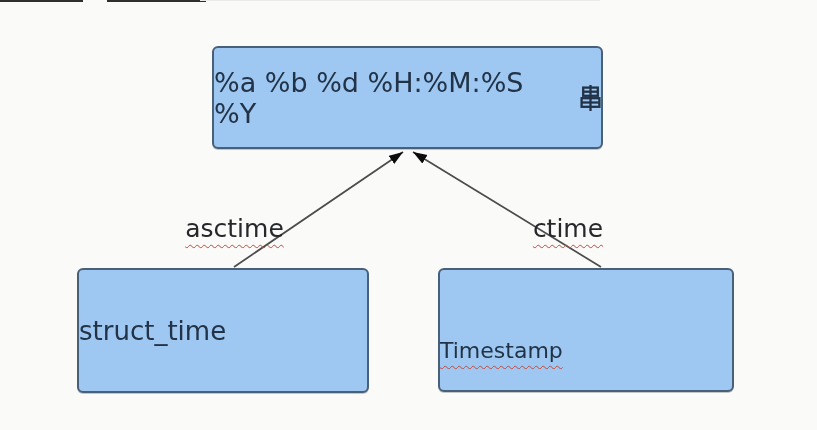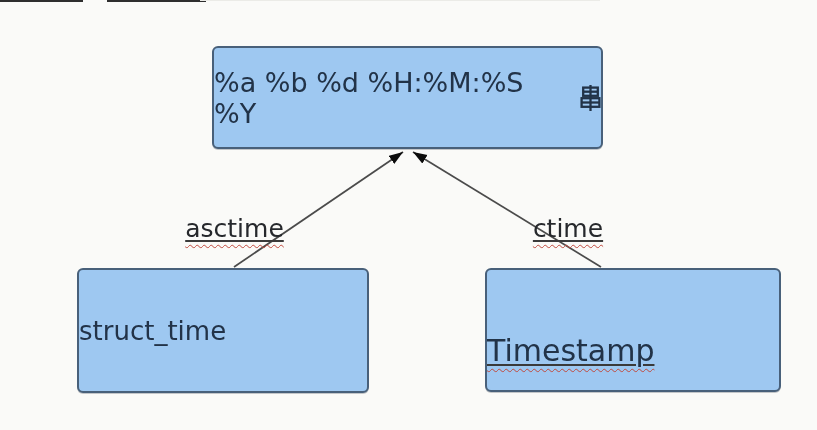--- a/index.html
+++ b/index.html
@@ -58,39 +58,38 @@
     gap: 7px;
   }
   .node-left {
     left: 77px;
     top: 268px;
     width: 292px;
     height: 125px;
     font-size: 26px;
   }
   .node-right {
-    left: 485px;
+    left: 438px;
     top: 268px;
     width: 296px;
     height: 124px;
-    font-size: 30px;
+    font-size: 22px;
   }
   .edge-label {
     position: absolute;
     height: 34px;
     display: flex;
     align-items: center;
     justify-content: center;
     font-size: 25px;
     color: #26282c;
   }
   .edge-label-asctime { left: 172px; top: 191px; width: 125px; }
   .edge-label-ctime   { left: 512px; top: 191px; width: 112px; justify-content: center; }
   .u {
-    text-decoration: underline;
     text-decoration-color: #3a3a3a;
     text-decoration-thickness: 2px;
     text-underline-offset: 3px;
     margin-top: 40px;
   }
   .squiggle {
     text-decoration: underline wavy #bf4a3f;
     text-decoration-thickness: 1px;
     text-underline-offset: 7px;
   }

